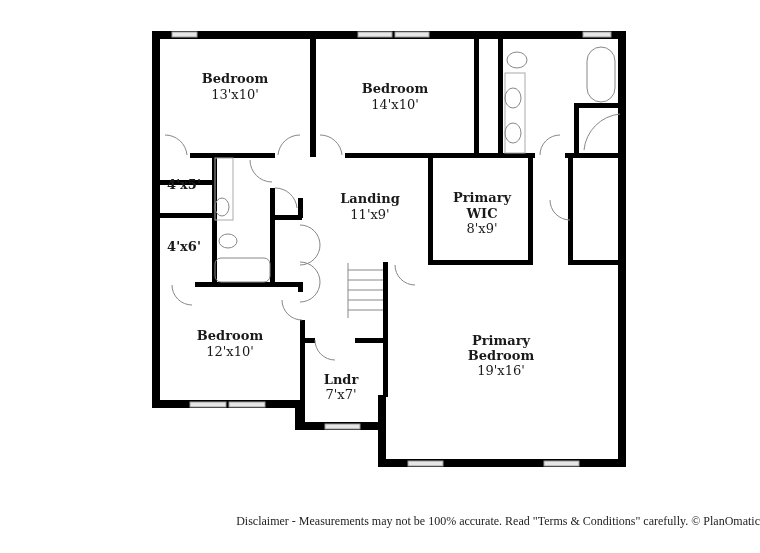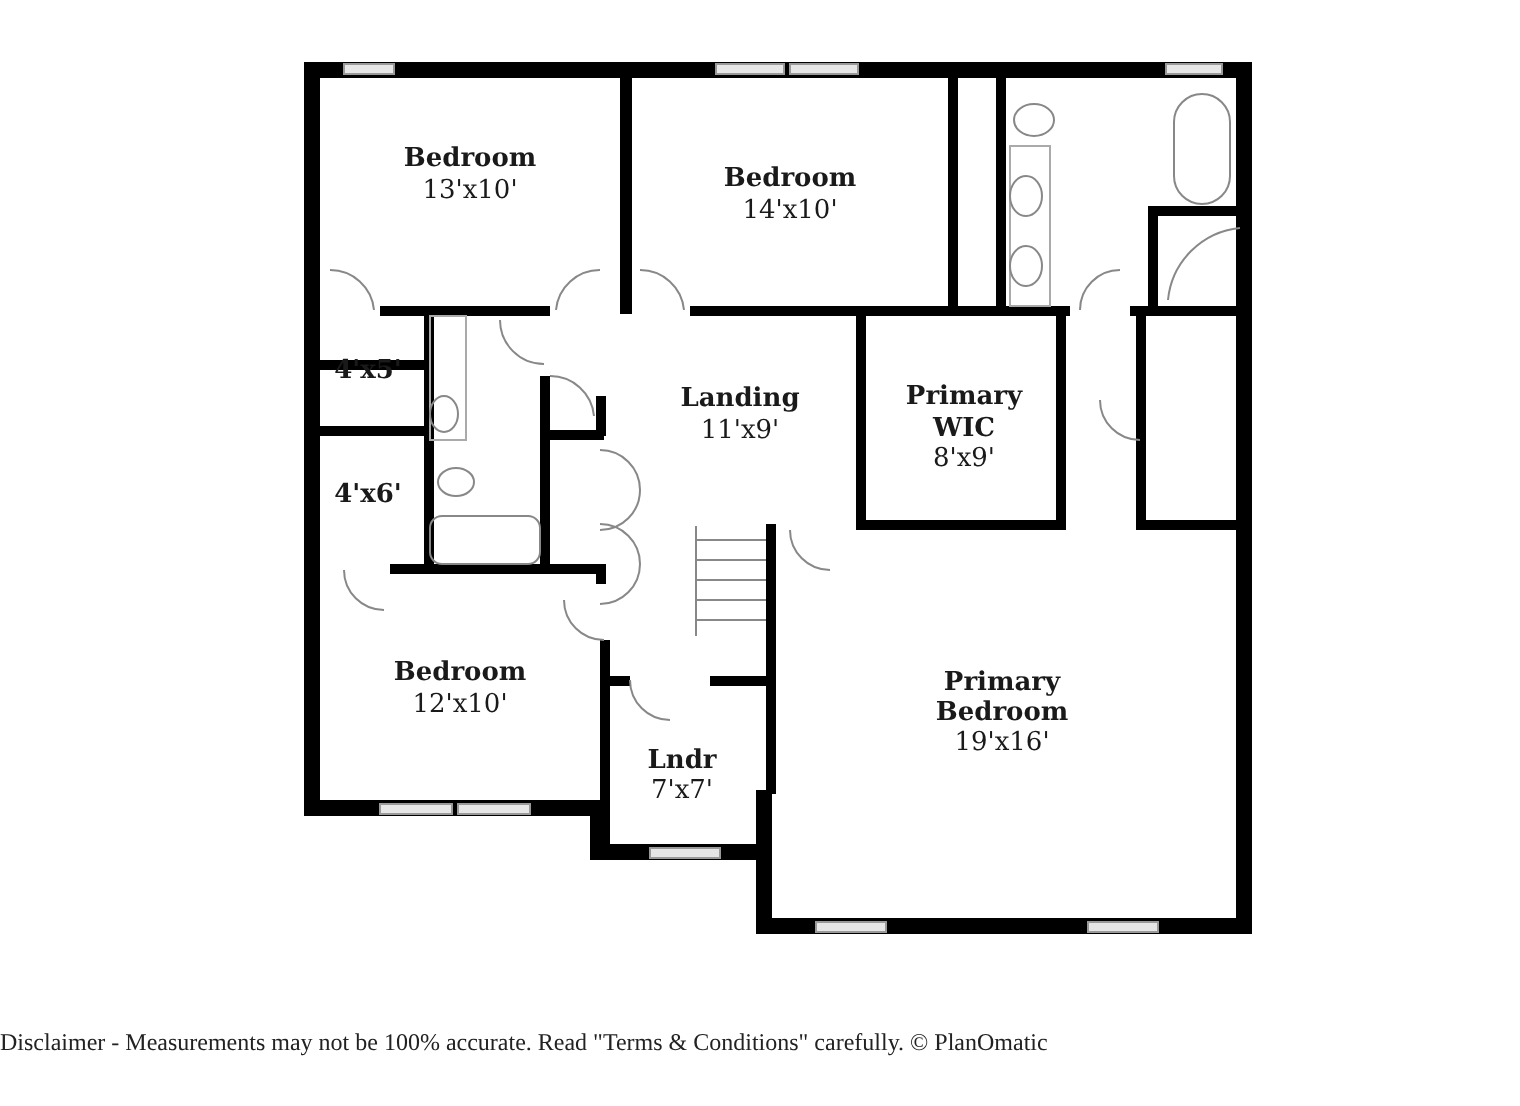--- a/index.html
+++ b/index.html
@@ -1,20 +1,20 @@
 <!DOCTYPE html>
 <html><head>
   <meta charset="utf-8">
   <style>
     html, body { margin: 0; padding: 0; background: #ffffff; }
     body { width: 760px; height: 553px; position: relative; overflow: hidden; font-family: "DejaVu Serif", serif; }
     #plan { position: absolute; left: 0; top: 0; }
     .room-label { font-family: "DejaVu Serif", serif; font-weight: bold; font-size: 13px; fill: #1a1a1a; text-anchor: middle; }
     .room-dim { font-family: "DejaVu Serif", serif; font-weight: normal; font-size: 13px; fill: #1a1a1a; text-anchor: middle; }
-    .disclaimer { position: absolute; left: 0; width: 760px; top: 514px; text-align: left; font-family: "Liberation Serif", serif; font-size: 12px; color: #222; }
+    .disclaimer { position: absolute; left: 0; width: 760px; top: 514px; text-align: right; font-family: "Liberation Serif", serif; font-size: 12px; color: #222; }
   </style>
 </head>
 <body>
 
 <svg id="plan" width="760" height="553" viewBox="0 0 760 553" xmlns="http://www.w3.org/2000/svg">
   <g fill="#000">
 
     <rect x="152" y="31" width="8" height="377"></rect>
     <rect x="152" y="31" width="474" height="8"></rect>
     <rect x="618" y="31" width="8" height="436"></rect>

